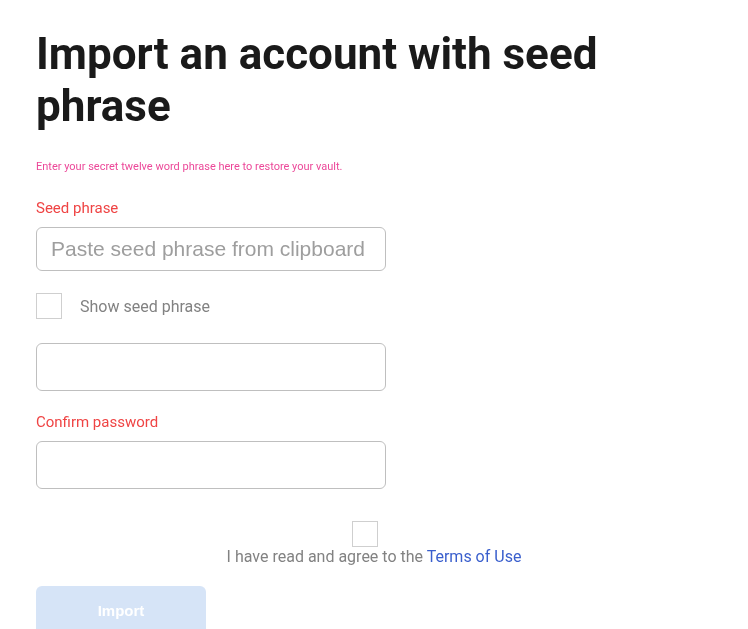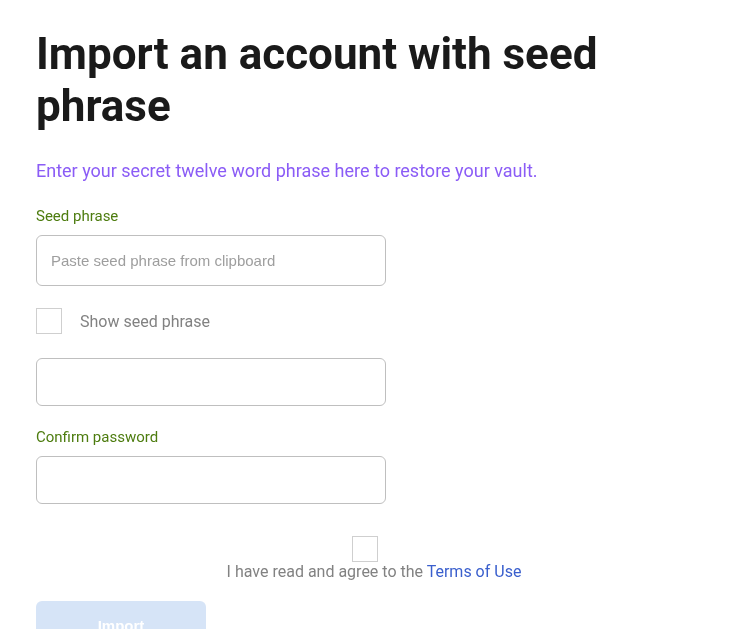--- a/index.html
+++ b/index.html
@@ -16,41 +16,41 @@
       color: #333;
     }
     .title {
       font-size: 44px;
       font-weight: 700;
       color: #1a1a1a;
       margin-bottom: 24px;
       margin-top: 8px;
     }
     .subtitle {
-      font-size: 18px;
-      color: #8b5cf6;
+      font-size: 11px;
+      color: #ec4899;
       margin-bottom: 26px;
       margin-top: 28px;
     }
     .label {
       font-size: 15px;
-      color: #4d7c0f;
+      color: #ef4444;
       margin-bottom: 10px;
       display: block;
     }
     .field-group {
       margin-bottom: 22px;
     }
     .seed-input {
       width: 350px;
-      height: 51px;
+      height: 44px;
       border: 1px solid #bfbfbf;
       border-radius: 6px;
       padding: 0 14px;
-      font-size: 15px;
+      font-size: 21px;
       color: #333;
       outline: none;
     }
     .seed-input::placeholder {
       color: #9e9e9e;
     }
     .password-input {
       width: 350px;
       height: 48px;
       border: 1px solid #bfbfbf;

